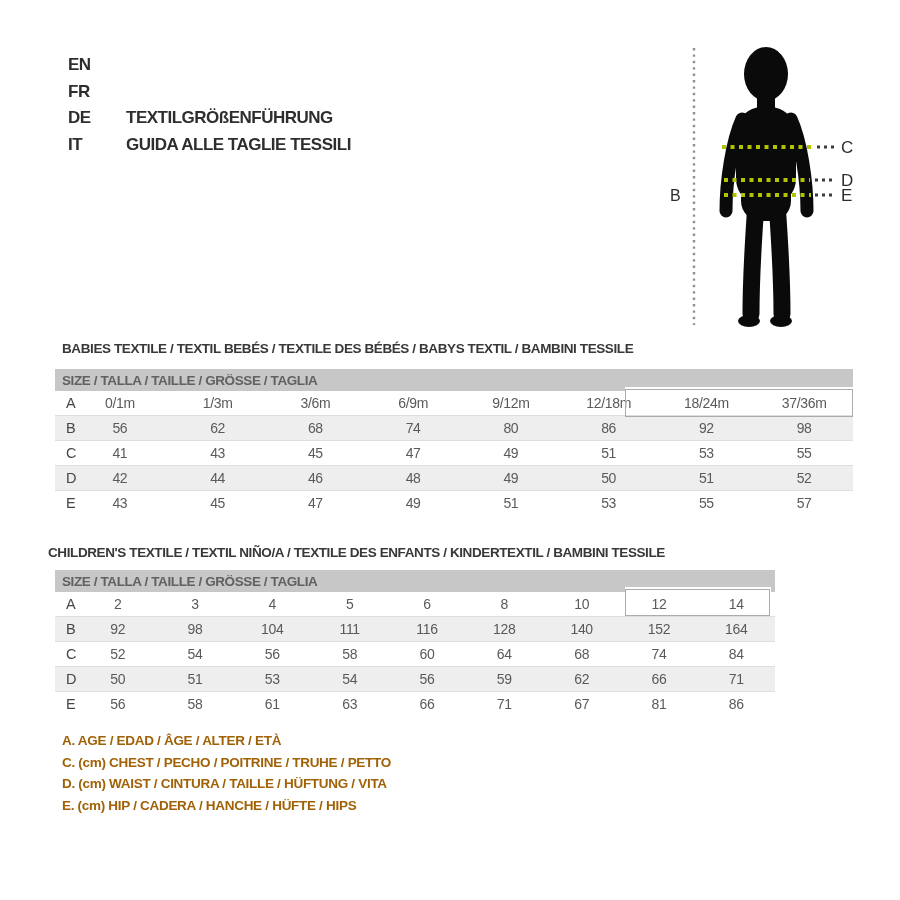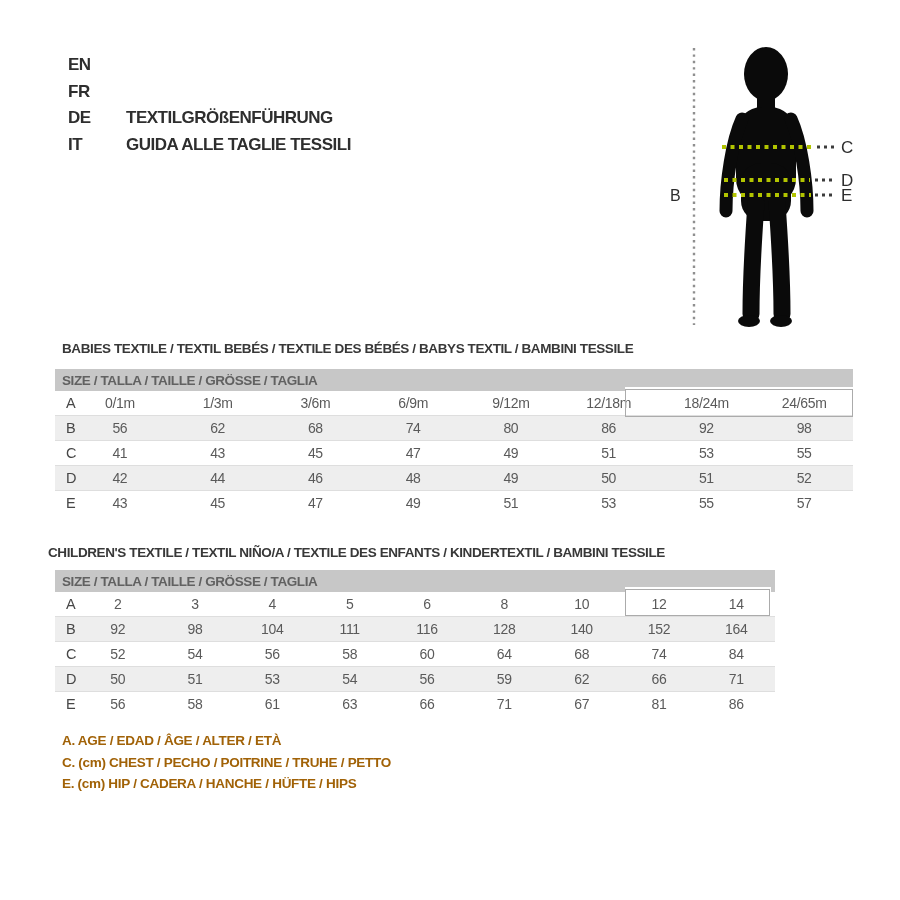--- a/index.html
+++ b/index.html
@@ -120,21 +120,21 @@
       <tbody>
       <tr>
         <td class="letter">A</td>
         <td>0/1m</td>
         <td>1/3m</td>
         <td>3/6m</td>
         <td>6/9m</td>
         <td>9/12m</td>
         <td>12/18m</td>
         <td>18/24m</td>
-        <td>24/65m</td>
+        <td>37/36m</td>
       </tr>
       <tr class="stripe">
         <td class="letter">B</td>
         <td>56</td>
         <td>62</td>
         <td>68</td>
         <td>74</td>
         <td>80</td>
         <td>86</td>
         <td>92</td>
@@ -260,16 +260,17 @@
       </tr>
       </tbody>
     </table>
   </div>
   <div class="hl-strip strip-children"></div>
   <div class="hl-box box-children"></div>
 
   <div class="legend">
     <div class="legend-line">A. AGE / EDAD / ÂGE / ALTER / ETÀ</div>
     <div class="legend-line">C. (cm) CHEST / PECHO / POITRINE / TRUHE / PETTO</div>
+    <div class="legend-line">D. (cm) WAIST / CINTURA / TAILLE / HÜFTUNG / VITA</div>
     <div class="legend-line">E. (cm) HIP / CADERA / HANCHE / HÜFTE / HIPS</div>
   </div>
 
 </div>
 
 </body></html>

